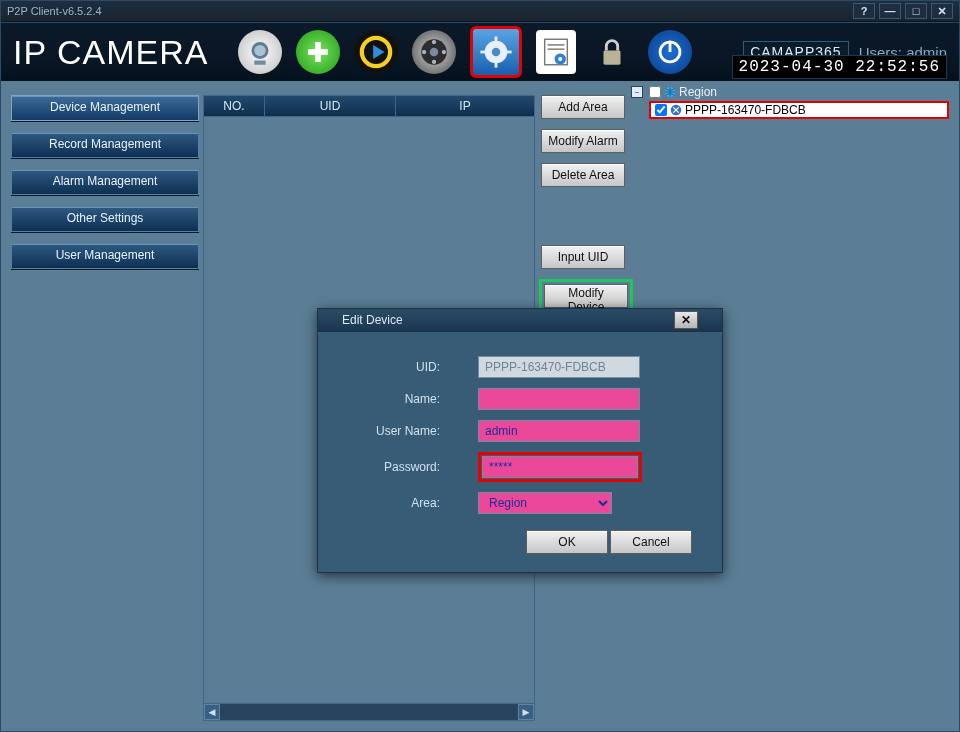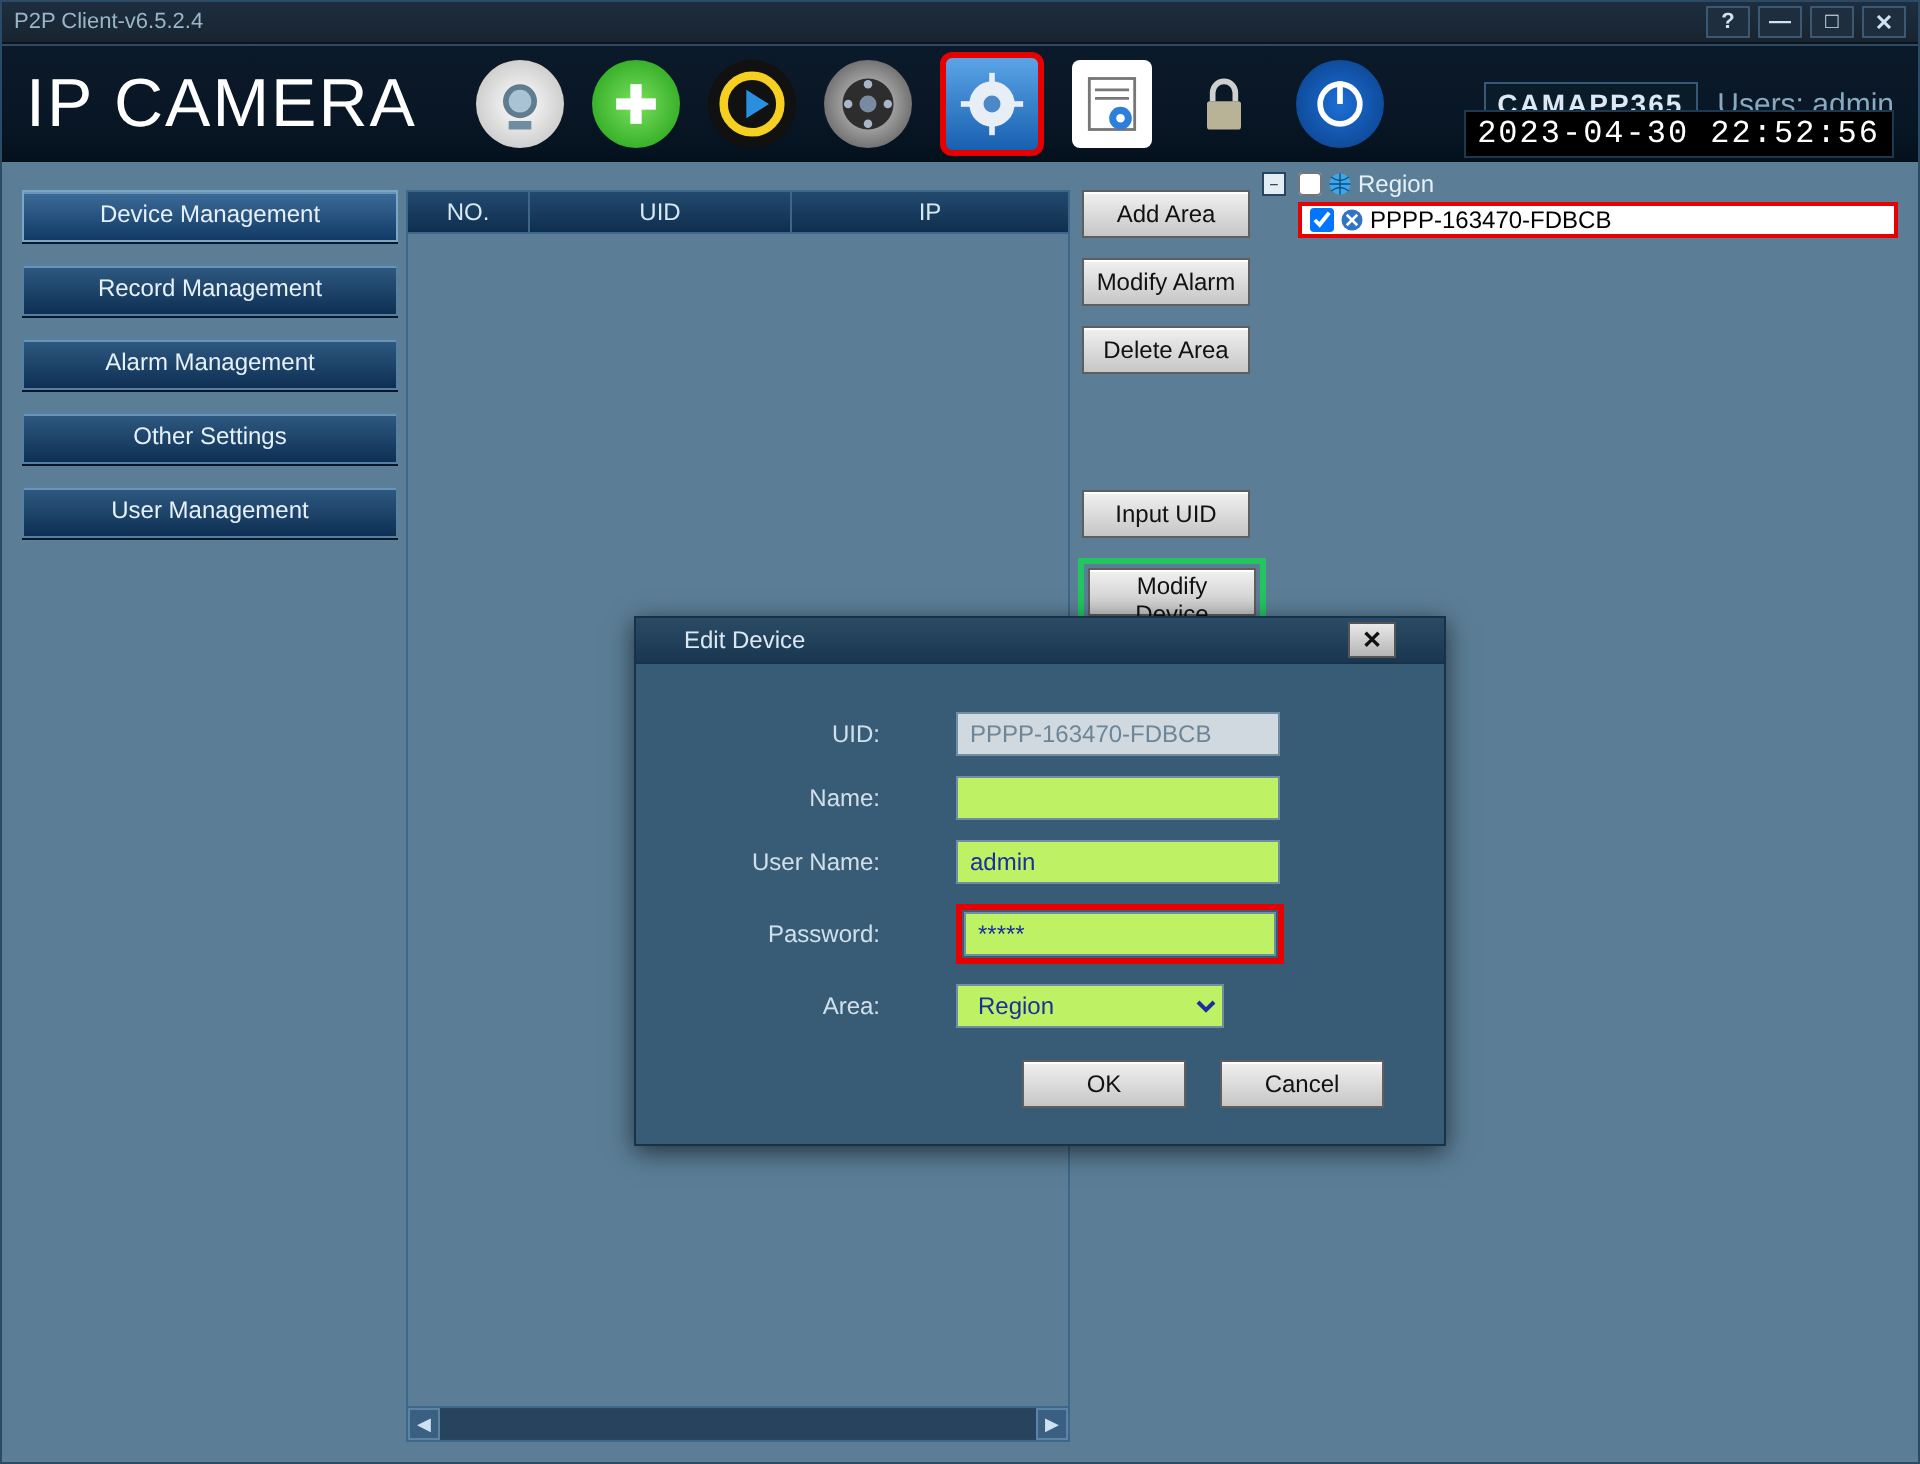--- a/index.html
+++ b/index.html
@@ -8,21 +8,21 @@
   .titlebar{height:20px;background:linear-gradient(#1e2e3f,#18242f);color:#9ab6cb;font-size:11px;display:flex;align-items:center;padding:0 6px;border-bottom:1px solid #0c141c;}
   .titlebar .spacer{flex:1;}
   .titlebar .wbtn{width:20px;height:14px;margin-left:4px;background:#1e2e3f;border:1px solid #3a5a74;display:flex;align-items:center;justify-content:center;color:#cfe3f0;font-size:11px;font-weight:bold;cursor:pointer;}
   .toolbar{height:58px;background:linear-gradient(#0b1a2a,#091625 60%,#04111d);border-top:1px solid #2e4a64;border-bottom:1px solid #1d2c3a;display:flex;align-items:center;padding:0 12px;position:relative;}
   .brand{font-family:Impact,Arial Black,sans-serif;font-size:34px;letter-spacing:1px;color:#fff;margin-right:30px;white-space:nowrap;}
   .tbicons{display:flex;gap:14px;align-items:center;}
   .tbi{width:44px;height:44px;border-radius:50%;display:flex;align-items:center;justify-content:center;cursor:pointer;}
   .tbi.settings{border:3px solid #e60000;border-radius:6px;background:linear-gradient(#5aa4e6,#1860b0);width:46px;height:46px;}
   .tbi svg{width:34px;height:34px;}
   .tb-right{margin-left:auto;display:flex;align-items:center;gap:10px;}
-  .logo-box{background:#0a1b29;border:1px solid #335a77;color:#dce9f4;font-weight:bold;font-size:14px;padding:2px 6px;letter-spacing:1px;}
+  .logo-box{background:#0a1b29;border:1px solid #335a77;color:#dce9f4;font-weight:normal;font-size:14px;padding:2px 6px;letter-spacing:1px;}
   .users-lbl{color:#88a9bf;font-size:15px;white-space:nowrap;}
   .clock{background:#000;color:#fff;font-family:"Courier New",monospace;font-size:16px;border:1px solid #1e3850;padding:2px 6px;letter-spacing:1px;position:absolute;right:12px;bottom:2px;}
 
   .workspace{position:absolute;left:0;right:0;top:80px;bottom:0;background:#5b7e96;}
 
   .sidebar{position:absolute;left:10px;top:14px;width:186px;}
   .sbtn{display:block;width:186px;height:24px;margin-bottom:11px;background:linear-gradient(#2f5a82,#0e2f53);border:1px solid #56809f;color:#e6f0f8;font-size:12px;text-align:center;line-height:23px;cursor:pointer;box-shadow:inset 0 1px 0 #6a93b4,0 1px 0 #06172a;}
   .sbtn.active{background:linear-gradient(#3d6c9a,#123a65);border-color:#7aa7c7;}
 
   .midcol{position:absolute;left:202px;top:14px;width:332px;bottom:10px;display:flex;flex-direction:column;}
@@ -49,26 +49,26 @@
 
   
   .dialog{position:absolute;left:316px;top:307px;width:404px;background:#395c76;border:1px solid #173349;box-shadow:0 3px 12px rgba(0,0,0,.6);}
   .dlg-title{height:22px;background:linear-gradient(#2b4c66,#1a3650);display:flex;align-items:center;padding:0 24px;color:#d9e8f3;font-size:12px;border-bottom:1px solid #173349;}
   .dlg-title .spacer{flex:1;}
   .dlg-close{width:22px;height:16px;background:linear-gradient(#e8e8e8,#b5b5b5);border:1px solid #555;display:flex;align-items:center;justify-content:center;color:#111;font-size:12px;font-weight:bold;cursor:pointer;}
   .dlg-body{padding:24px 30px 18px 30px;}
   .frow{display:flex;align-items:center;margin-bottom:10px;gap:32px;}
   .frow label{width:92px;text-align:right;font-size:12px;color:#cfe0ec;margin-right:6px;}
   .frow .inputw{width:162px;}
-  .txt{width:100%;height:22px;background:#bef264;border:1px solid #6f8ea4;font-size:12px;color:#1a2e9e;padding:0 6px;box-sizing:border-box;font-family:Arial;}
+  .txt{width:100%;height:22px;background:#ec4899;border:1px solid #6f8ea4;font-size:12px;color:#1a2e9e;padding:0 6px;box-sizing:border-box;font-family:Arial;}
   .txt[disabled]{color:#6e8598;background:#d0d9e0;}
   .selw{width:134px;}
   select.txt{height:22px;}
   .pw-wrap{border:3px solid #e60000;padding:1px;display:inline-block;}
-  .dlg-actions{display:flex;justify-content:flex-end;gap:17px;margin-top:16px;}
+  .dlg-actions{display:flex;justify-content:flex-end;gap:2px;margin-top:16px;}
   .dlg-actions .gbtn{width:82px;height:24px;margin:0;}
 </style>
 </head>
 <body>
 
 <div class="app">
 
   <div class="titlebar">
     <span>P2P Client-v6.5.2.4</span>
     <div class="spacer"></div>

